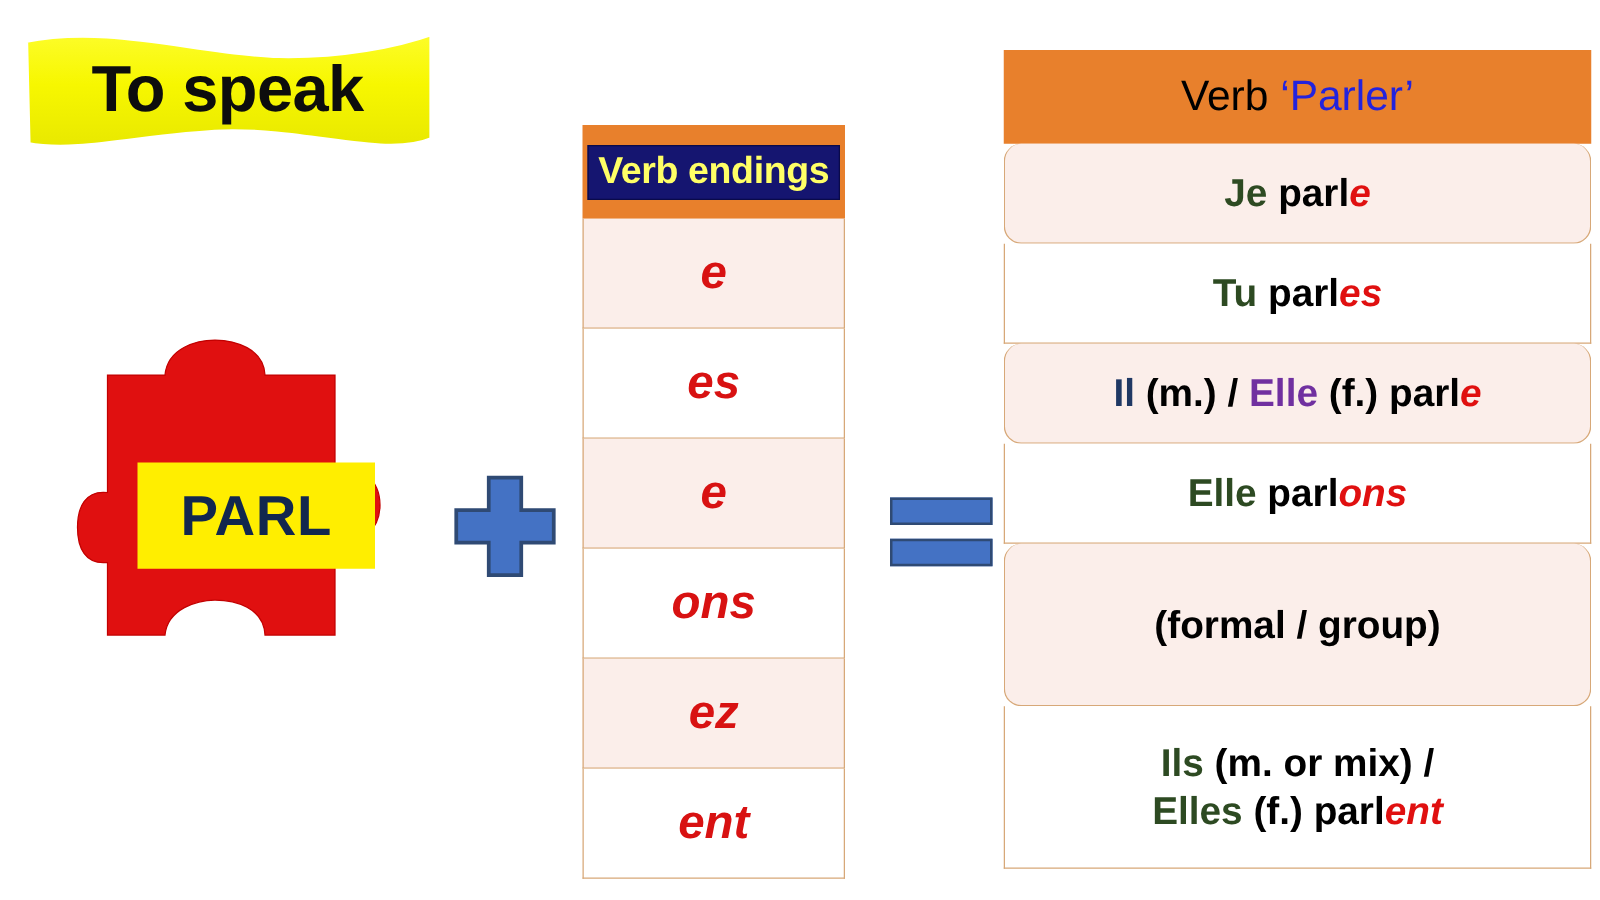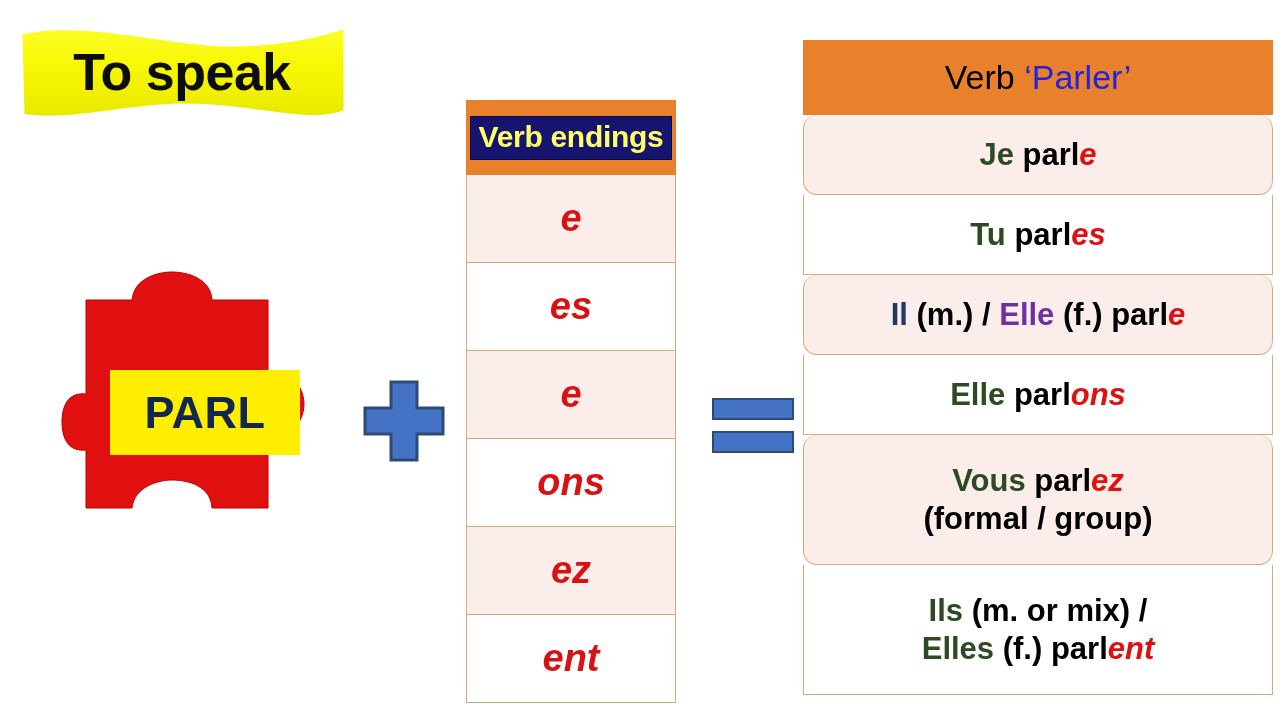--- a/index.html
+++ b/index.html
@@ -304,21 +304,20 @@
       <div class="conj-row plain h80">
         <div class="conj-line"><span class="pron-green">Tu </span><span>parl</span><span class="ending-red">es</span></div>
       </div>
       <div class="conj-row tint h80">
         <div class="conj-line"><span class="pron-blue">Il</span><span> (m.) / </span><span class="pron-purple">Elle</span><span> (f.) parl</span><span class="ending-red">e</span></div>
       </div>
       <div class="conj-row plain h80">
         <div class="conj-line"><span class="pron-green">Elle </span><span>parl</span><span class="ending-red">ons</span></div>
       </div>
       <div class="conj-row tint h130">
-        <div class="conj-line"><span class="pron-green">Vous </span><span>parl</span><span class="ending-red">ez</span></div>
         <div class="conj-line"><span>(formal / group)</span></div>
       </div>
       <div class="conj-row plain h130">
         <div class="conj-line"><span class="pron-green">Ils</span><span> (m. or mix) /</span></div>
         <div class="conj-line"><span class="pron-green">Elles</span><span>  (f.) parl</span><span class="ending-red">ent</span></div>
       </div>
     </div>
 </div>
 
 </body></html>

